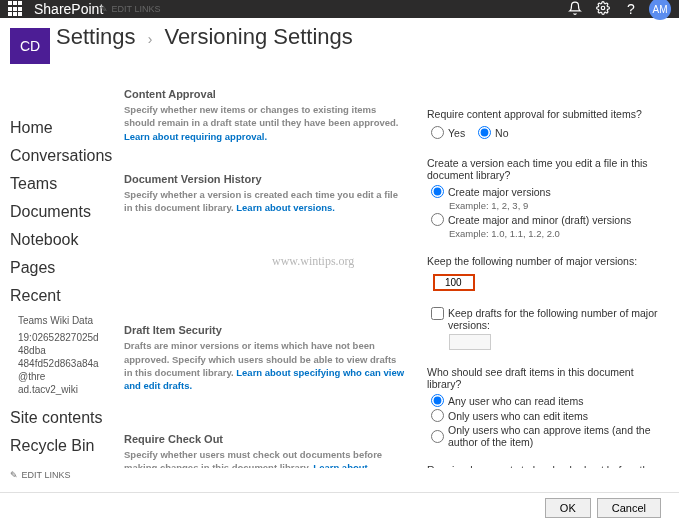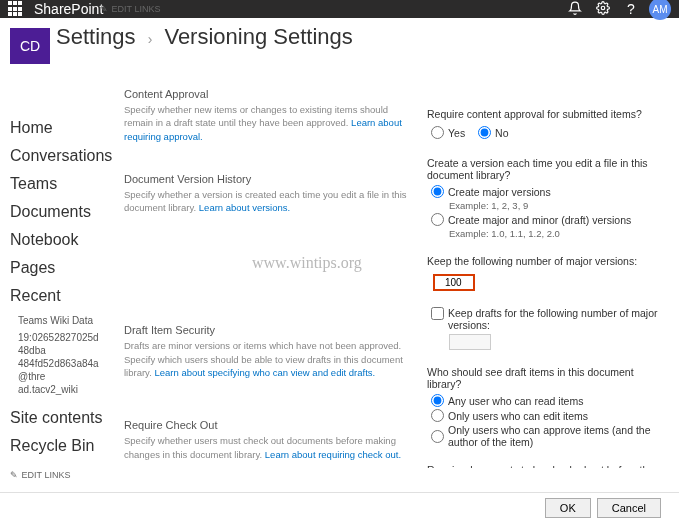--- a/index.html
+++ b/index.html
@@ -23,36 +23,36 @@
     .nav-wrap { font-size: 10px; color: #555; word-break: break-all; padding-left: 8px; line-height: 1.3; margin-bottom: 2px; }
     .nav-sep { margin-top: 8px; }
     .edit-links-bottom { font-size: 9px; color: #666; margin-top: 10px; display: flex; align-items: center; gap: 4px; }
     .pencil { font-size: 9px; }
     
     .headerrow { position: absolute; top: 44px; left: 56px; }
     .breadcrumb { font-size: 22px; font-weight: 300; color: #333; }
     .breadcrumb .sep { color: #999; margin: 0 6px; font-size: 14px; }
     
     .maincol { flex: 1; padding: 70px 12px 10px 12px; display: flex; gap: 20px; overflow: hidden; }
-    .descs { flex: 1; font-size: 10px; color: #666; }
+    .descs { flex: 1; font-size: 10px; color: #666; font-weight: bold; }
     .section-h { font-size: 11px; color: #555; margin-bottom: 3px; margin-top: 0; }
     .section-d { font-size: 9.5px; color: #888; line-height: 1.4; margin-bottom: 30px; }
     .section-d a { color: #0072c6; text-decoration: none; }
     
     .controls { width: 240px; flex: 0 0 auto; font-size: 10.5px; color: #333; padding-top: 20px; }
     .ctrl-group { margin-bottom: 16px; }
     .ctrl-label { margin-bottom: 4px; }
     .radio-row { display: flex; align-items: center; gap: 4px; margin: 2px 0 2px 4px; }
     .radio-row input { margin: 0; }
     .example { font-size: 9.5px; color: #666; margin-left: 22px; }
     .num-input { width: 42px; border: 2px solid #d83b01; padding: 1px 10px; font-size: 10px; margin-top: 3px; margin-left: 6px; }
     .chk-row { display: flex; align-items: flex-start; gap: 4px; margin-left: 4px; }
     .blank-box { width: 42px; height: 16px; border: 1px solid #ccc; background: #f7f7f7; margin-left: 22px; margin-top: 3px; }
     
-    .watermark { position: absolute; top: 254px; left: 252px; font-size: 16px; color: #b8b8b8; font-family: Georgia, serif; pointer-events: none; }
+    .watermark { position: absolute; top: 254px; left: 272px; font-size: 12px; color: #b8b8b8; font-family: Georgia, serif; pointer-events: none; }
     .wsbn { position: absolute; bottom: 4px; right: 6px; font-size: 9px; color: #aaa; pointer-events: none; }
     
     .footer { position: absolute; bottom: 0; left: 0; right: 0; height: 30px; border-top: 1px solid #e0e0e0; display: flex; align-items: center; justify-content: flex-end; padding: 0 18px; gap: 6px; background: #fff; }
     .footer button { font-size: 11px; padding: 3px 14px; border: 1px solid #ababab; background: #f0f0f0; cursor: pointer; }
   </style>
 </head>
 <body>
 
 <div class="topbar">
   <div class="waffle">

